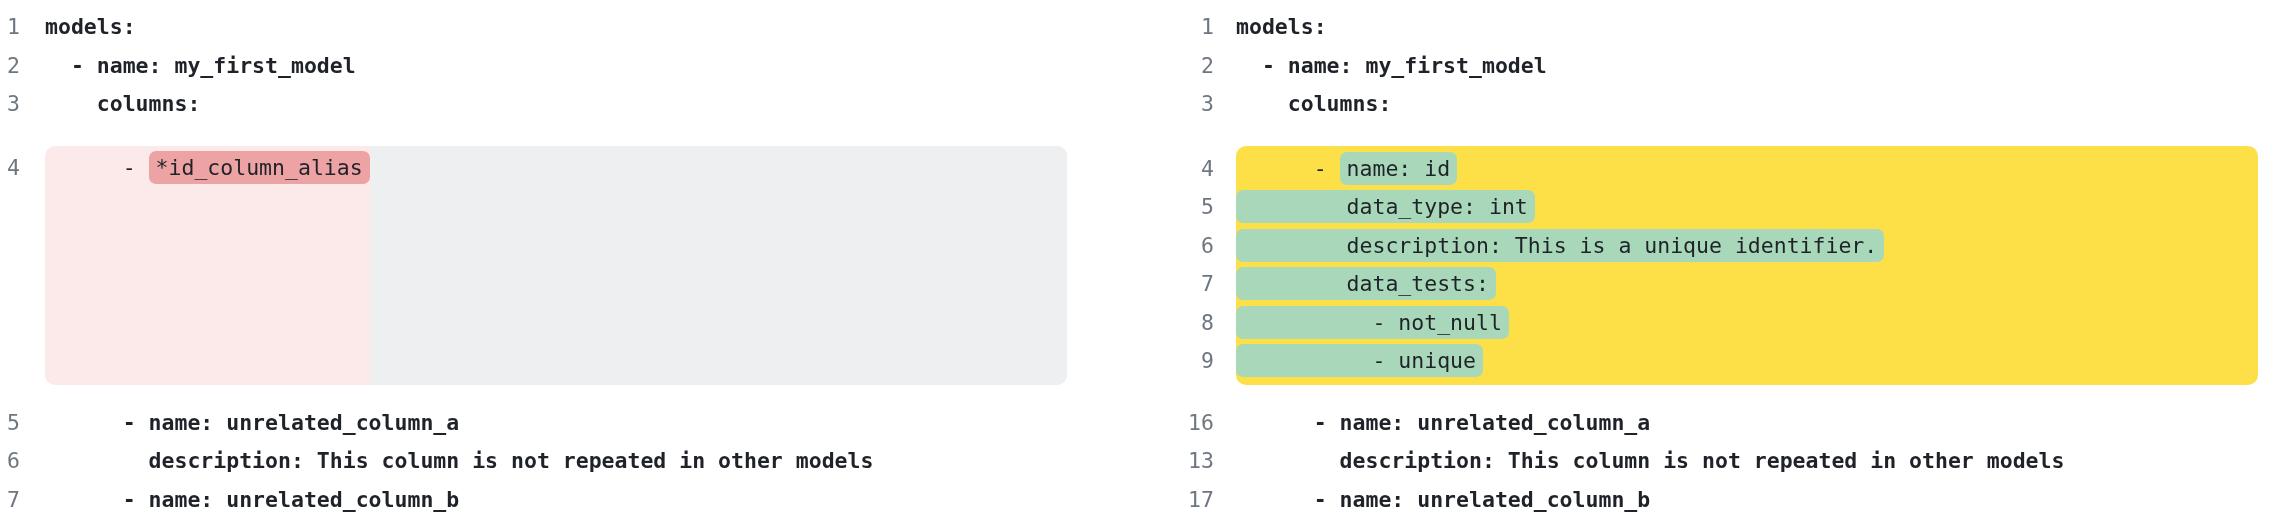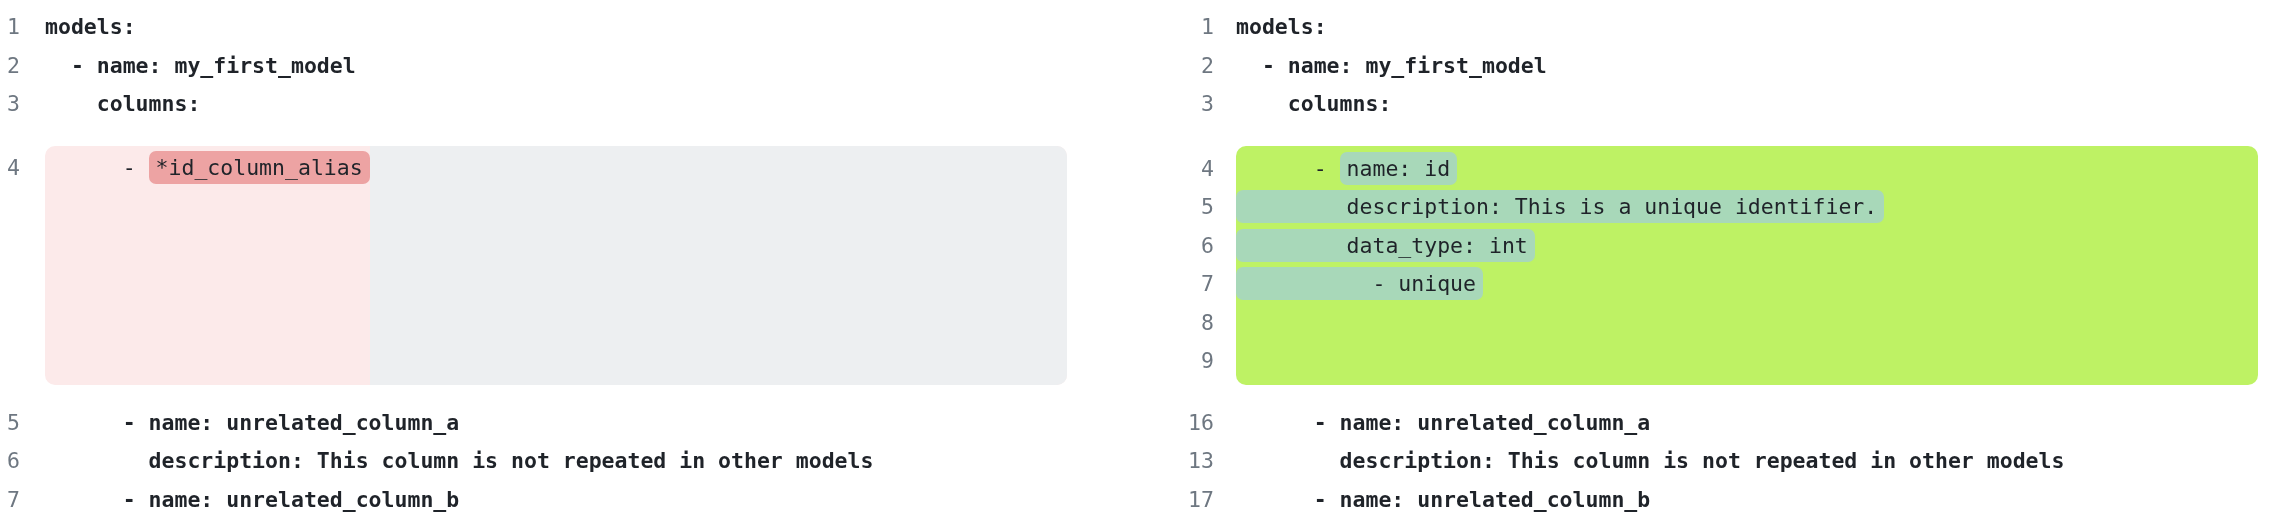--- a/index.html
+++ b/index.html
@@ -24,21 +24,21 @@
   .lncol { flex: none; }
   .before .lncol { width: 45px; }
   .after  .lncol { width: 97px; padding-top: 4px; }
   .lncol .num { display: block; text-align: right; color: #6e7781; font-size: 21.5px;
                 height: 38.5px; line-height: 38.5px; }
   .before .lncol .num { padding-right: 25px; height: 43px; line-height: 43px; }
   .after  .lncol .num { padding-right: 22px; }
 
   .block { flex: 1; height: 239px; border-radius: 10px; overflow: hidden; }
   .block.removed { background: #fceaea; display: flex; flex-direction: row; }
-  .block.added   { background: #bef264; padding: 4px 0; }
+  .block.added   { background: #fde047; padding: 4px 0; }
 
   .row-removed { height: 43px; line-height: 43px; font-size: 21.5px; white-space: pre; flex: none; }
   .gray-fill { flex: 1; background: #edeff1; }
   .row-added { height: 38.5px; line-height: 38.5px; font-size: 21.5px; white-space: pre; }
 
   .tok { border-radius: 7px; padding: 4px 7px; }
   .tok-removed { background: #eda3a3; }
   .tok-added   { background: #a8d8b9; }
 </style>
 </head>
@@ -104,22 +104,24 @@
       <div class="lncol">
         <span class="num">4</span>
         <span class="num">5</span>
         <span class="num">6</span>
         <span class="num">7</span>
         <span class="num">8</span>
         <span class="num">9</span>
       </div>
       <div class="block added">
         <div class="row-added"><span>      - </span><span class="tok tok-added">name: id</span></div>
+        <div class="row-added"><span></span><span class="tok tok-added">        data_type: int</span></div>
         <div class="row-added"><span></span><span class="tok tok-added">        description: This is a unique identifier.</span></div>
-        <div class="row-added"><span></span><span class="tok tok-added">        data_type: int</span></div>
+        <div class="row-added"><span></span><span class="tok tok-added">        data_tests:</span></div>
+        <div class="row-added"><span></span><span class="tok tok-added">          - not_null</span></div>
         <div class="row-added"><span></span><span class="tok tok-added">          - unique</span></div>
       </div>
     </div>
 
     <div class="line">
       <span class="ln">16</span>
       <span class="code">      - name: unrelated_column_a</span>
     </div>
     <div class="line">
       <span class="ln">13</span>

